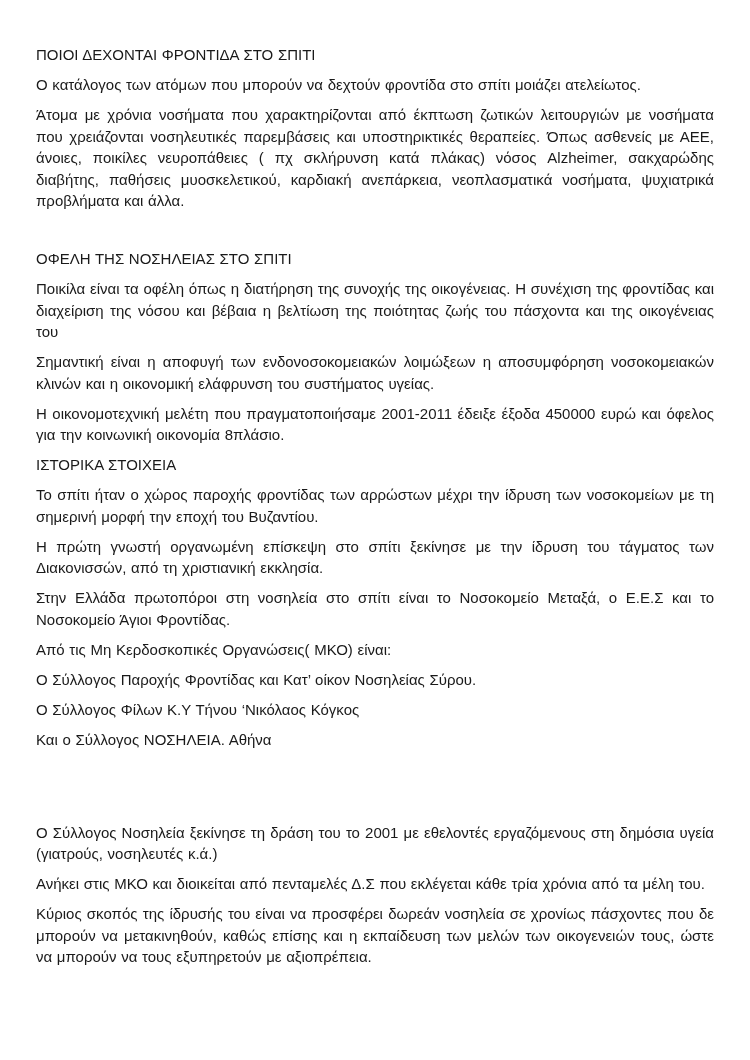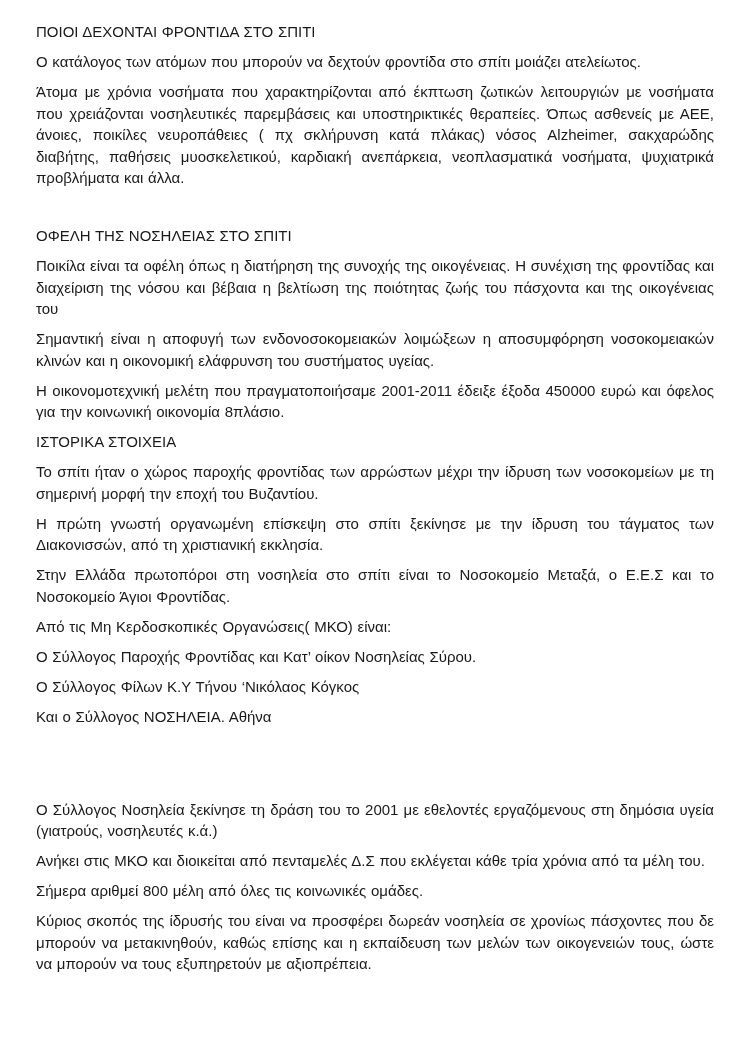--- a/index.html
+++ b/index.html
@@ -8,21 +8,21 @@
     background: #ffffff;
   }
   .page {
     position: relative;
     width: 750px;
     height: 1060px;
     margin: 0 auto;
     background: #ffffff;
     overflow: hidden;
     box-sizing: border-box;
-    padding: 21px 36px 0 36px;
+    padding: 44px 36px 0 36px;
     font-family: "Liberation Sans", "DejaVu Sans", sans-serif;
     color: #1a1a1a;
   }
   .doc p {
     margin: 0 0 8.5px 0;
     font-size: 15px;
     line-height: 21.5px;
     text-align: justify;
     letter-spacing: 0px;
     word-spacing: 0.5px;
@@ -60,17 +60,16 @@
     <p>Ο Σύλλογος Φίλων Κ.Υ Τήνου ‘Νικόλαος Κόγκος</p>
     <p>Και ο Σύλλογος ΝΟΣΗΛΕΙΑ. Αθήνα</p>
 
     <div class="sp-b"></div>
 
 
     <div class="sp-c"></div>
 
     <p>Ο Σύλλογος Νοσηλεία ξεκίνησε τη δράση του το 2001 με εθελοντές εργαζόμενους στη δημόσια υγεία (γιατρούς, νοσηλευτές κ.ά.)</p>
     <p>Ανήκει στις ΜΚΟ και διοικείται από πενταμελές Δ.Σ που εκλέγεται κάθε τρία χρόνια από τα μέλη του.</p>
-    <p>Σήμερα αριθμεί 800 μέλη από όλες τις κοινωνικές ομάδες.</p>
     <p>Κύριος σκοπός της ίδρυσής του είναι να προσφέρει δωρεάν νοσηλεία σε χρονίως πάσχοντες που δε μπορούν να μετακινηθούν, καθώς επίσης και η εκπαίδευση των μελών των οικογενειών τους, ώστε να μπορούν να τους εξυπηρετούν με αξιοπρέπεια.</p>
 
   </div>
 </div>
 
 </body></html>

